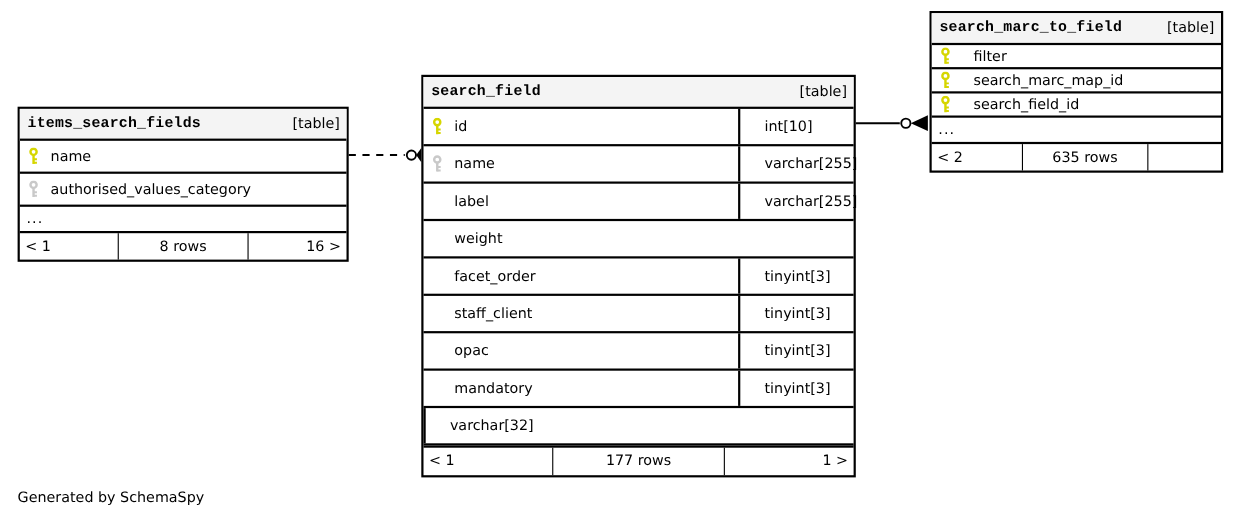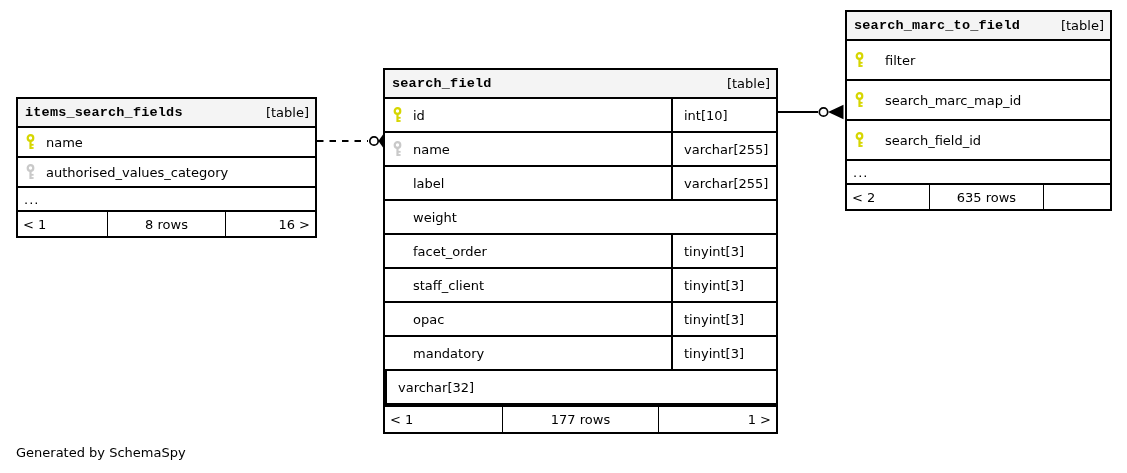--- a/index.html
+++ b/index.html
@@ -38,21 +38,21 @@
   .keyslot {
     width:21px; flex:0 0 21px; display:flex; align-items:center;
     justify-content:flex-start;
   }
   .key-primary { color:#d6d600; }
   .key-secondary { color:#c9c9c9; }
   .cname { white-space:nowrap; }
   .ctype {
     flex:0 0 105px; width:105px; height:100%;
     border-left:2px solid #000;
-    display:flex; align-items:center; padding-left:11px;
+    display:flex; align-items:center; padding-left:22px;
     white-space:nowrap;
   }
   .tellipsis {
     height:24px; display:flex; align-items:center;
     padding-left:6px; border-bottom:2px solid #000;
     letter-spacing:1px;
   }
   .tfoot { display:flex; height:24px; }
   .tfoot .fcell {
     display:flex; align-items:center; height:100%;
@@ -63,21 +63,21 @@
                border-left:1px solid #000; border-right:1px solid #000; }
   .tfoot .fr { flex:0 0 30%; justify-content:flex-end; }
 
   
   #table-items   { left:16px;  top:97px; width:301px; }
   #table-items .trow { height:30px; }
   #table-search  { left:383px; top:68px; width:395px; }
   #table-search .trow { height:34px; }
   #table-search .tfoot { height:27px; }
   #table-marc    { left:845px; top:10px; width:267px; }
-  #table-marc .trow { height:40px; }
+  #table-marc .trow { height:22px; }
   #table-marc .tfoot .fl { flex:0 0 31%; }
   #table-marc .tfoot .fr { flex:0 0 25%; }
 
   
   .conn { position:absolute; overflow:visible; }
 
   
   .gennote { position:absolute; left:16px; top:445px; font-size:13px; }
 </style>
 </head>

